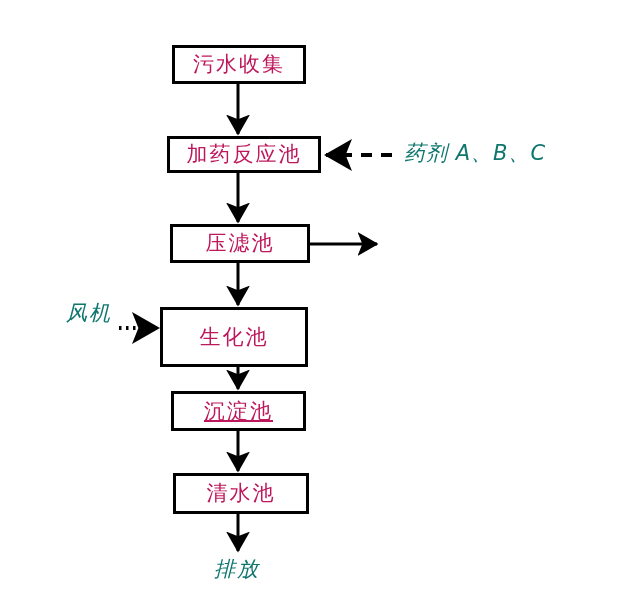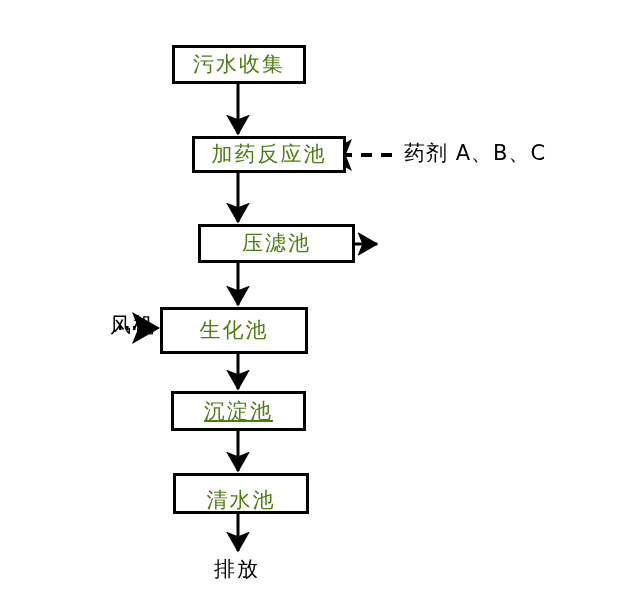--- a/index.html
+++ b/index.html
@@ -26,38 +26,39 @@
 
   
   .node-box {
     position: absolute;
     box-sizing: border-box;
     border: 3px solid #000000;
     background: #ffffff;
     display: flex;
     align-items: center;
     justify-content: center;
-    color: #4d7c0f;
+    color: #be185d;
     letter-spacing: 1px;
     white-space: nowrap;
     line-height: 1;
   }
   .node-box .node-label {
     font-size: 21px;
     letter-spacing: 2px;
   }
 
   
   .free-label {
     position: absolute;
     white-space: nowrap;
-    color: #000000;
+    color: #0f766e;
     font-size: 21px;
     letter-spacing: 2px;
     line-height: 1;
+    font-style: italic;
   }
   .free-label.latin-mixed {
     letter-spacing: 1px;
   }
 
   
   #connector-layer {
     position: absolute;
     left: 0;
     top: 0;
@@ -104,40 +105,40 @@
     <line x1="306" y1="244" x2="377" y2="244" stroke="#000000" stroke-width="3" marker-end="url(#arrowhead)"></line>
 
     
     <line x1="119" y1="328" x2="158" y2="328" stroke="#000000" stroke-width="4" stroke-dasharray="2.5 4.5" marker-end="url(#arrowhead)"></line>
   </svg>
 
   <div class="node-box" style="left:172px; top:45px; width:134px; height:39px;">
     <span class="node-label">污水收集</span>
   </div>
 
-  <div class="node-box" style="left:167px; top:136px; width:154px; height:37px;margin-left:25px;">
+  <div class="node-box" style="left:167px; top:136px; width:154px; height:37px;">
     <span class="node-label">加药反应池</span>
   </div>
 
-  <div class="node-box" style="left:170px; top:224px; width:157px; height:39px;margin-left:28px;">
+  <div class="node-box" style="left:170px; top:224px; width:140px; height:39px;">
     <span class="node-label">压滤池</span>
   </div>
 
-  <div class="node-box" style="left:160px; top:307px; width:148px; height:47px;">
+  <div class="node-box" style="left:160px; top:307px; width:148px; height:60px;">
     <span class="node-label">生化池</span>
   </div>
 
   <div class="node-box" style="left:171px; top:391px; width:135px; height:40px;text-decoration:underline;">
     <span class="node-label">沉淀池</span>
   </div>
 
-  <div class="node-box" style="left:173px; top:473px; width:136px; height:41px;align-items:flex-end;">
+  <div class="node-box" style="left:173px; top:473px; width:136px; height:41px;">
     <span class="node-label">清水池</span>
   </div>
 
   <div class="free-label latin-mixed" style="left:404px; top:143px;">药剂 A、B、C</div>
 
 
-  <div class="free-label" style="left:66px; top:315px;margin-left:44px;">风机</div>
+  <div class="free-label" style="left:66px; top:303px;">风机</div>
 
   <div class="free-label" style="left:214px; top:559px;text-align:right;">排放</div>
 
 </div>
 
 </body></html>

